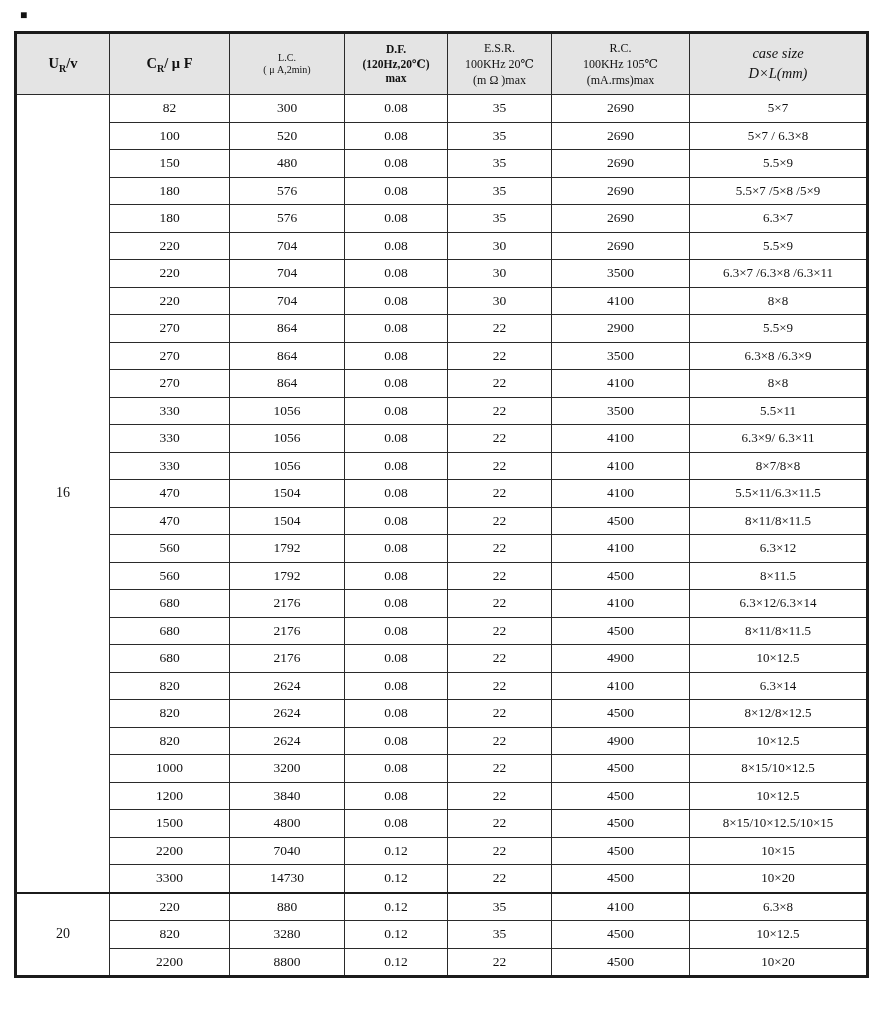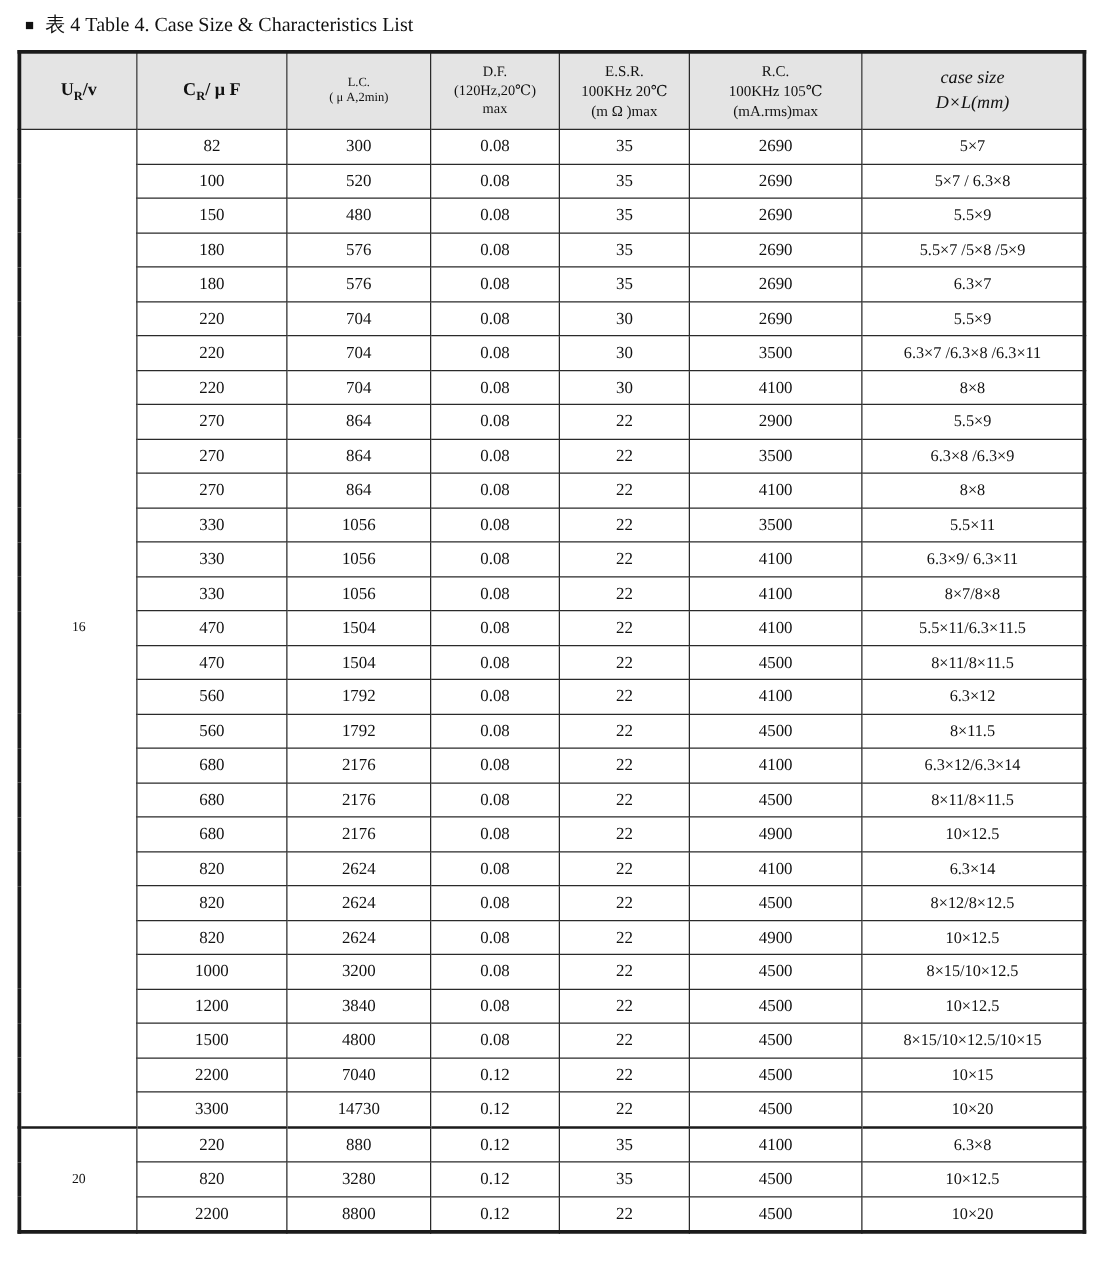--- a/index.html
+++ b/index.html
@@ -33,41 +33,40 @@
   }
   thead th{
     background:#e4e4e4;
     height:60px;
     font-weight:normal;
     border-bottom:2px solid #1b1b1b;
   }
   th.bold-head{font-weight:bold;font-size:14.5px;}
   th sub{font-size:10px;font-weight:bold;}
   .hl-lg{font-size:10px;line-height:1.25;}
-  .hl-sm{font-size:11.5px;line-height:1.3;}
+  .hl-sm{font-size:11.5px;line-height:1.3;font-weight:bold;}
   .hl-md{font-size:12px;line-height:1.35;}
   .hl-case{font-size:14.5px;line-height:1.35;font-style:italic;}
   tbody td{
     height:26.5px;
     font-size:13.5px;
     background:#ffffff;
   }
   tbody td.case-col{font-size:13px;}
   td.voltage-cell{
-    font-size:11px;
+    font-size:14px;
     background:#ffffff;
   }
   tr.group-start td{border-top:2.5px solid #1b1b1b;}
 </style>
 </head>
 <body>
 
 <div class="title-row">
   <span class="bullet">■</span>
-  <span>表 4 Table 4. Case Size &amp; Characteristics List</span>
 </div>
 
 <table class="spec">
   <colgroup>
     <col style="width:94px">
       <col style="width:120px">
       <col style="width:115px">
     <col style="width:103px">
       <col style="width:104px">
       <col style="width:138px">

